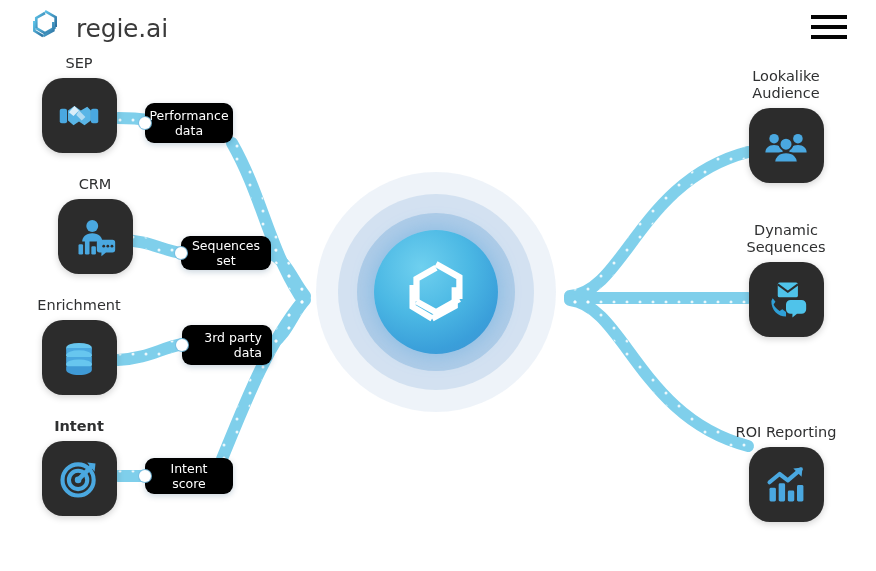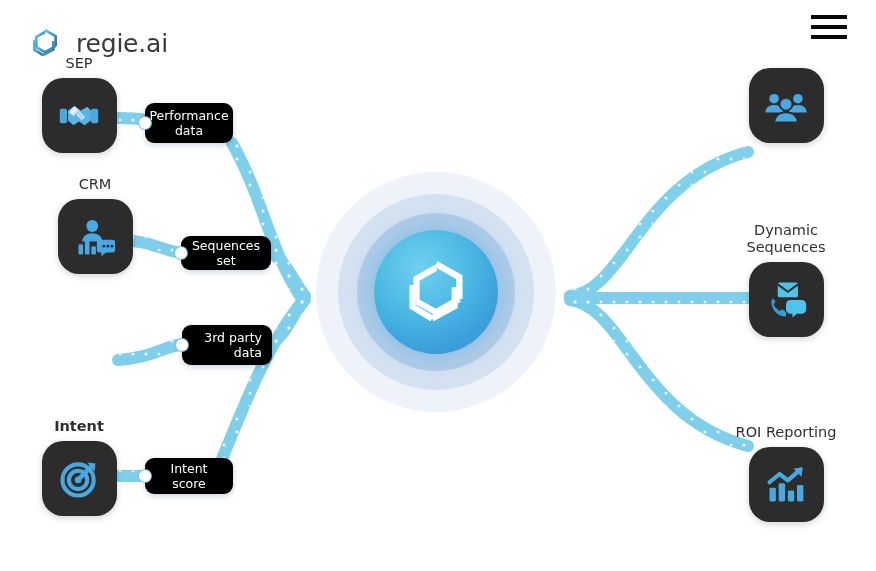--- a/index.html
+++ b/index.html
@@ -8,21 +8,21 @@
     width:876px;height:571px;
     background:#ffffff;
     font-family:"Liberation Sans", sans-serif;
     overflow:hidden;
     position:relative;
   }
   #stage{position:absolute;left:0;top:0;width:876px;height:571px;}
 
   
   .header{position:absolute;left:0;top:0;width:876px;height:55px;z-index:40;}
-  .brand{position:absolute;left:26px;top:24px;display:flex;align-items:center;gap:12px;}
+  .brand{position:absolute;left:26px;top:5px;display:flex;align-items:flex-end;gap:12px;}
   .brand-logo{width:38px;height:38px;display:block;}
   .brand-name{
     font-size:25px;color:#3a3a3a;letter-spacing:-.2px;
     font-family:"DejaVu Sans", sans-serif;font-weight:400;
   }
   .hamburger{
     position:absolute;right:29px;top:13px;width:36px;height:28px;
     display:flex;flex-direction:column;justify-content:space-between;
     padding:2px 0;box-sizing:border-box;cursor:pointer;
   }
@@ -185,20 +185,33 @@
         <rect x="13" y="27" width="5" height="16" rx="1.4" fill="#4aa8e0"></rect>
         <rect x="20" y="34" width="5" height="9" rx="1.4" fill="#4aa8e0"></rect>
         <path d="M29 27 h14 a3 3 0 0 1 3 3 v8 a3 3 0 0 1 -3 3 h-7 l-5 4 v-4 h-2 a3 3 0 0 1 -3 -3 v-8 a3 3 0 0 1 3 -3 Z" fill="#4aa8e0"></path>
         <circle cx="33.5" cy="34" r="1.5" fill="#2c2c2c"></circle>
         <circle cx="38" cy="34" r="1.5" fill="#2c2c2c"></circle>
         <circle cx="42.5" cy="34" r="1.5" fill="#2c2c2c"></circle>
       </svg>
     </div>
   </div>
 
+  <div class="node" style="left:19px;top:297px;">
+    <div class="node-label">Enrichment</div>
+    <div class="tile">
+      <svg viewBox="0 0 48 48">
+        <ellipse cx="24" cy="13" rx="14" ry="5.5" fill="#67c6ef"></ellipse>
+        <path d="M10 13 v8 c0 3 6.3 5.5 14 5.5 s14 -2.5 14 -5.5 v-8" fill="#4aa8e0"></path>
+        <ellipse cx="24" cy="21" rx="14" ry="5.5" fill="#67c6ef"></ellipse>
+        <path d="M10 23 v8 c0 3 6.3 5.5 14 5.5 s14 -2.5 14 -5.5 v-8" fill="#4aa8e0"></path>
+        <ellipse cx="24" cy="31" rx="14" ry="5.5" fill="#67c6ef"></ellipse>
+        <path d="M10 33 v4 c0 3 6.3 5.5 14 5.5 s14 -2.5 14 -5.5 v-4" fill="#3f9ad6"></path>
+      </svg>
+    </div>
+  </div>
 
   <div class="node" style="left:19px;top:418px;font-weight:bold;">
     <div class="node-label">Intent</div>
     <div class="tile">
       <svg viewBox="0 0 48 48">
         <circle cx="23" cy="25" r="17" fill="none" stroke="#4aa8e0" stroke-width="4.5"></circle>
         <circle cx="23" cy="25" r="10" fill="none" stroke="#4aa8e0" stroke-width="4.5"></circle>
         <circle cx="23" cy="25" r="3.6" fill="#4aa8e0"></circle>
         <path d="M23 25 L38 10" stroke="#4aa8e0" stroke-width="5" stroke-linecap="round"></path>
         <path d="M33 6 L42 7 L41 16 Z" fill="#4aa8e0"></path>
@@ -222,20 +235,22 @@
     <span>3rd party
 data</span>
   </div>
 
   <div class="pill" style="left:145px;top:458px;width:88px;height:36px;">
     <span class="dot"></span>
     <span>Intent score</span>
   </div>
 
   <div class="node" style="left:726px;top:68px;">
+    <div class="node-label">Lookalike
+Audience</div>
     <div class="tile">
       <svg viewBox="0 0 48 48">
         <circle cx="11" cy="16" r="5.2" fill="#4aa8e0"></circle>
         <path d="M11 23 c-6 0 -9.5 3.8 -9.5 8 h19 c0 -4.2 -3.5 -8 -9.5 -8 Z" fill="#4aa8e0"></path>
         <circle cx="37" cy="16" r="5.2" fill="#4aa8e0"></circle>
         <path d="M37 23 c-6 0 -9.5 3.8 -9.5 8 h19 c0 -4.2 -3.5 -8 -9.5 -8 Z" fill="#4aa8e0"></path>
         <circle cx="24" cy="22" r="7" fill="#4aa8e0" stroke="#2c2c2c" stroke-width="2"></circle>
         <path d="M24 31 c-8.5 0 -13 5.2 -13 11 h26 c0 -5.8 -4.5 -11 -13 -11 Z" fill="#4aa8e0" stroke="#2c2c2c" stroke-width="2"></path>
       </svg>
     </div>

